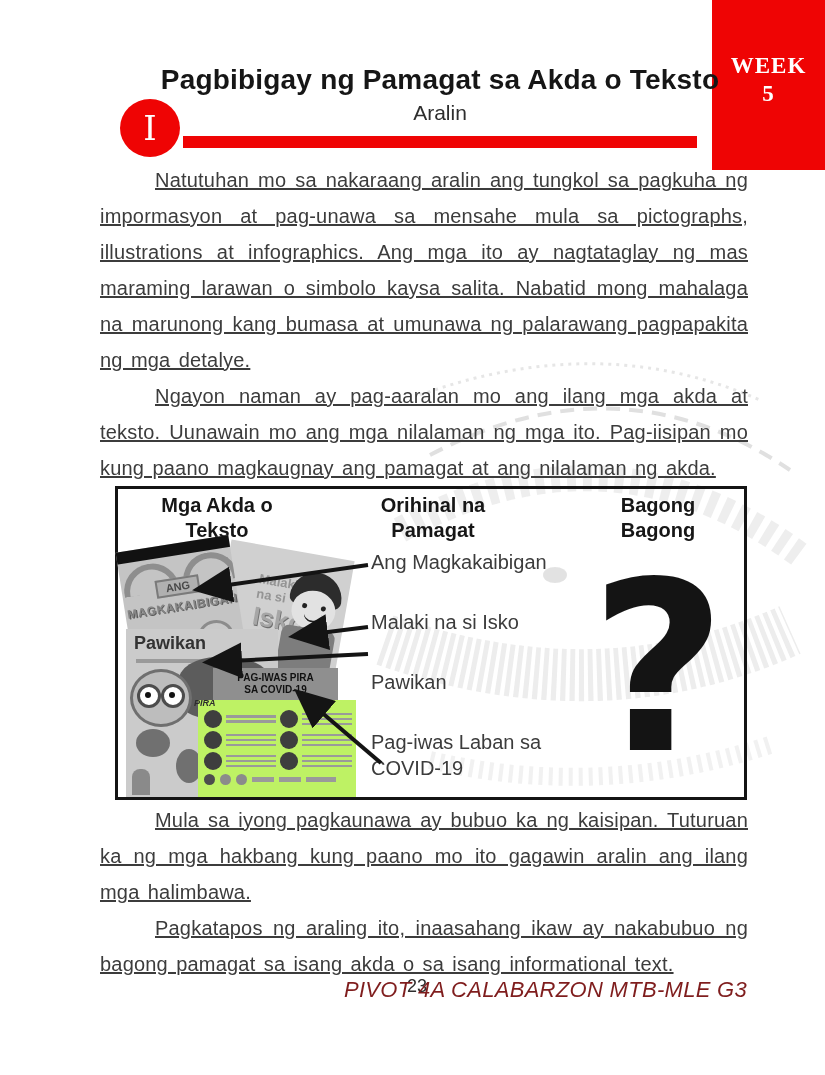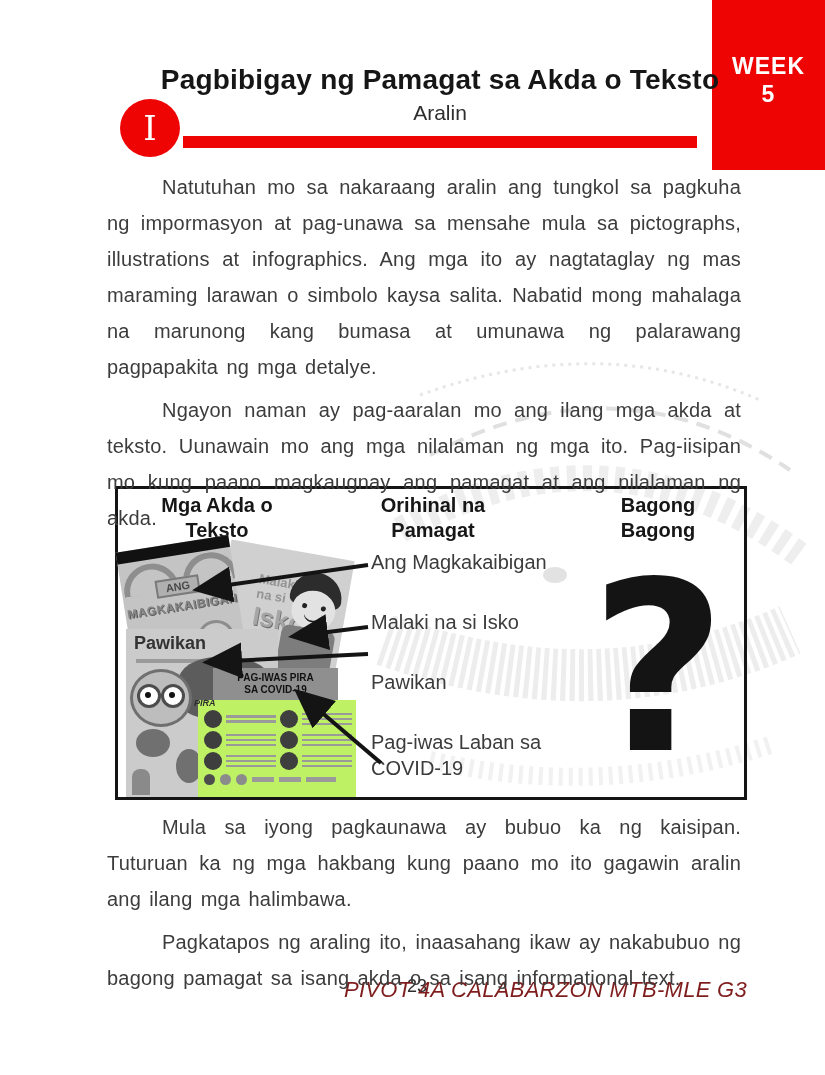--- a/index.html
+++ b/index.html
@@ -1,34 +1,34 @@
 <!DOCTYPE html>
 <html><head>
 <meta charset="utf-8">
 <style>
   html,body{margin:0;padding:0;background:#888;}
   .page{position:relative;width:825px;height:1075px;background:#ffffff;overflow:hidden;
         font-family:"Liberation Sans",sans-serif;color:#3c3c3c;}
   
   .week-badge{position:absolute;left:712px;top:0;width:113px;height:170px;background:#ef0404;
               color:#fff;text-align:center;font-weight:bold;font-size:23px;line-height:28px;
-              box-sizing:border-box;padding-top:52px;letter-spacing:1px;}
+              box-sizing:border-box;padding-top:52px;letter-spacing:1px;font-family:Liberation Serif, serif;}
   .lesson-circle{position:absolute;left:120px;top:99px;width:60px;height:58px;border-radius:50%;
                  background:#ef0404;display:flex;align-items:center;justify-content:center;}
   .lesson-circle span{font-family:"DejaVu Serif","Liberation Serif",serif;color:#fff;
                       font-size:34px;line-height:1;}
   .page-title{position:absolute;left:140px;top:64px;width:600px;text-align:center;
               color:#161616;font-size:28px;font-weight:bold;letter-spacing:0.2px;}
   .page-subtitle{position:absolute;left:140px;top:101px;width:600px;text-align:center;
                  color:#2e2e2e;font-size:21px;}
   .red-bar{position:absolute;left:183px;top:136px;width:514px;height:12px;background:#ef0404;}
   
   .bodytext{position:absolute;left:100px;width:648px;font-size:20px;line-height:36px;
             text-align:justify;letter-spacing:0.2px;word-spacing:2.5px;color:#3c3c3c;z-index:2;}
-  .bodytext p{margin:7px;text-indent:55px;}
+  .bodytext p{margin:0;text-indent:55px;text-decoration:underline;}
   .body-top{top:162px;}
   .body-bottom{top:802px;}
   
   .watermark{position:absolute;left:0;top:0;z-index:0;pointer-events:none;}
   
   .figure-box{position:absolute;left:115px;top:486px;width:632px;height:314px;
               border:3px solid #141414;box-sizing:border-box;z-index:1;background:transparent;}
   .col-head{position:absolute;top:4px;text-align:center;font-weight:bold;font-size:20px;
             line-height:25px;color:#161616;}
   .col-head.c1{left:14px;width:170px;}

